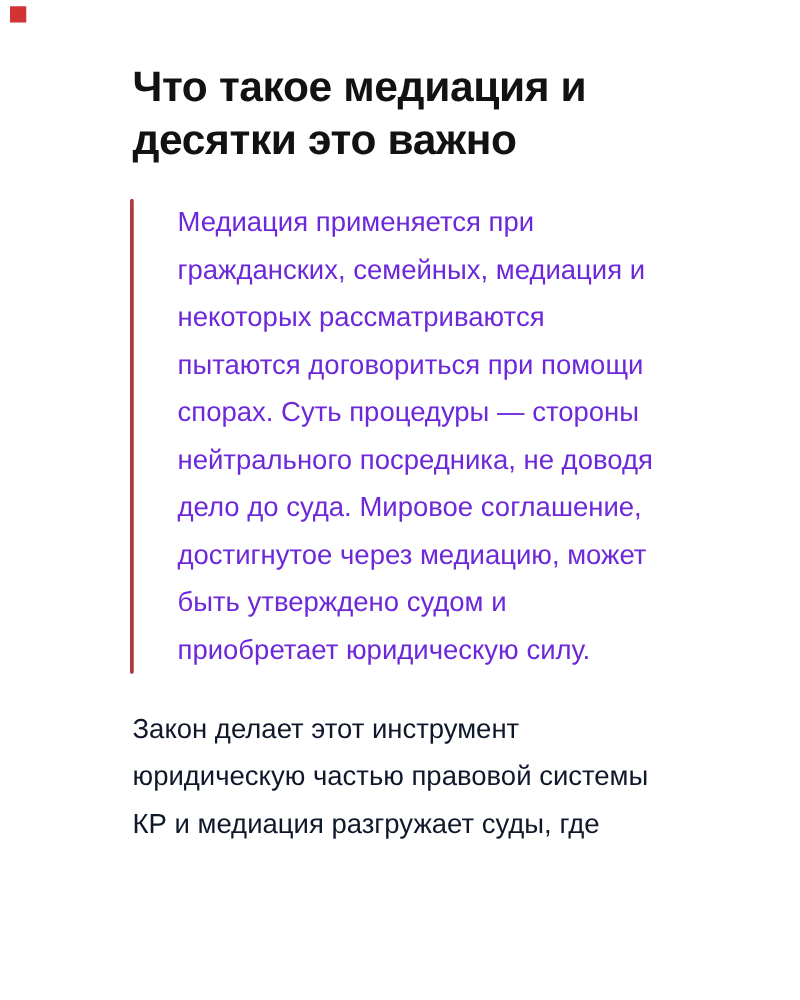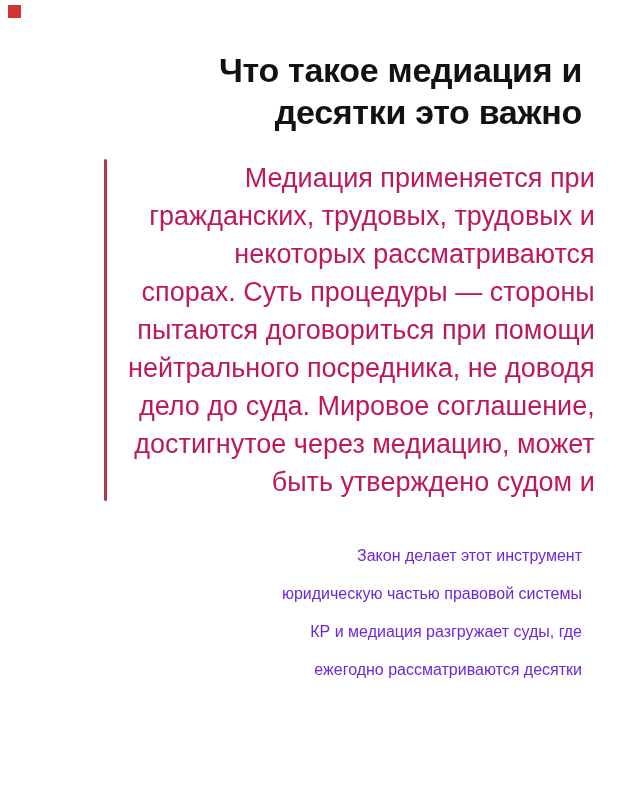--- a/index.html
+++ b/index.html
@@ -18,51 +18,50 @@
   .marker {
     position: absolute;
     left: 8px;
     top: 5px;
     width: 13px;
     height: 13px;
     background: #d23333;
   }
   .content {
     padding: 49px 58px 0 106px;
-    text-align: right;
   }
   .heading {
     font-size: 34px;
     line-height: 42px;
     font-weight: bold;
     color: #121212;
     letter-spacing: -0.3px;
   }
   .quote-wrap {
     display: flex;
     margin-top: 26px;
     margin-left: -2px;
   }
   .quote-bar {
     width: 3px;
     border-radius: 2px;
     background: #b13a3e;
     flex-shrink: 0;
   }
   .quote-text {
-    padding-left: 21px;
-    font-size: 27px;
+    padding-left: 35px;
+    font-size: 22px;
     line-height: 38px;
-    color: #be185d;
+    color: #6d28d9;
   }
   .paragraph {
-    margin-top: 36px;
-    font-size: 16px;
+    margin-top: 25px;
+    font-size: 22px;
     line-height: 38px;
-    color: #6d28d9;
+    color: #0f172a;
   }
   .line {
     white-space: nowrap;
   }
 </style>
 </head>
 <body>
 
 <div class="marker"></div>
 
@@ -70,31 +69,31 @@
 
   <div class="heading">
     <div class="line">Что такое медиация и</div>
     <div class="line">десятки это важно</div>
   </div>
 
   <div class="quote-wrap">
     <div class="quote-bar"></div>
     <div class="quote-text">
       <div class="line">Медиация применяется при</div>
-      <div class="line">гражданских, трудовых, трудовых и</div>
+      <div class="line">гражданских, семейных, медиация и</div>
       <div class="line">некоторых рассматриваются</div>
+      <div class="line">пытаются договориться при помощи</div>
       <div class="line">спорах. Суть процедуры — стороны</div>
-      <div class="line">пытаются договориться при помощи</div>
       <div class="line">нейтрального посредника, не доводя</div>
       <div class="line">дело до суда. Мировое соглашение,</div>
       <div class="line">достигнутое через медиацию, может</div>
       <div class="line">быть утверждено судом и</div>
+      <div class="line">приобретает юридическую силу.</div>
     </div>
   </div>
 
   <div class="paragraph">
     <div class="line">Закон делает этот инструмент</div>
     <div class="line">юридическую частью правовой системы</div>
     <div class="line">КР и медиация разгружает суды, где</div>
-    <div class="line">ежегодно рассматриваются десятки</div>
   </div>
 
 </div>
 
 </body></html>

